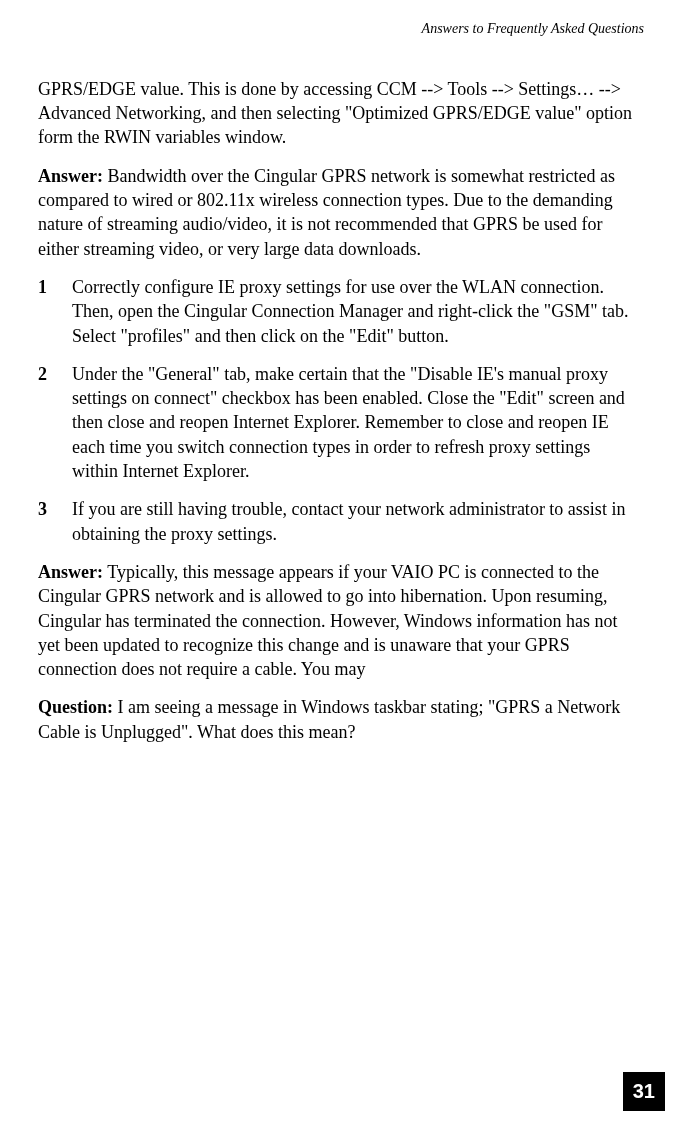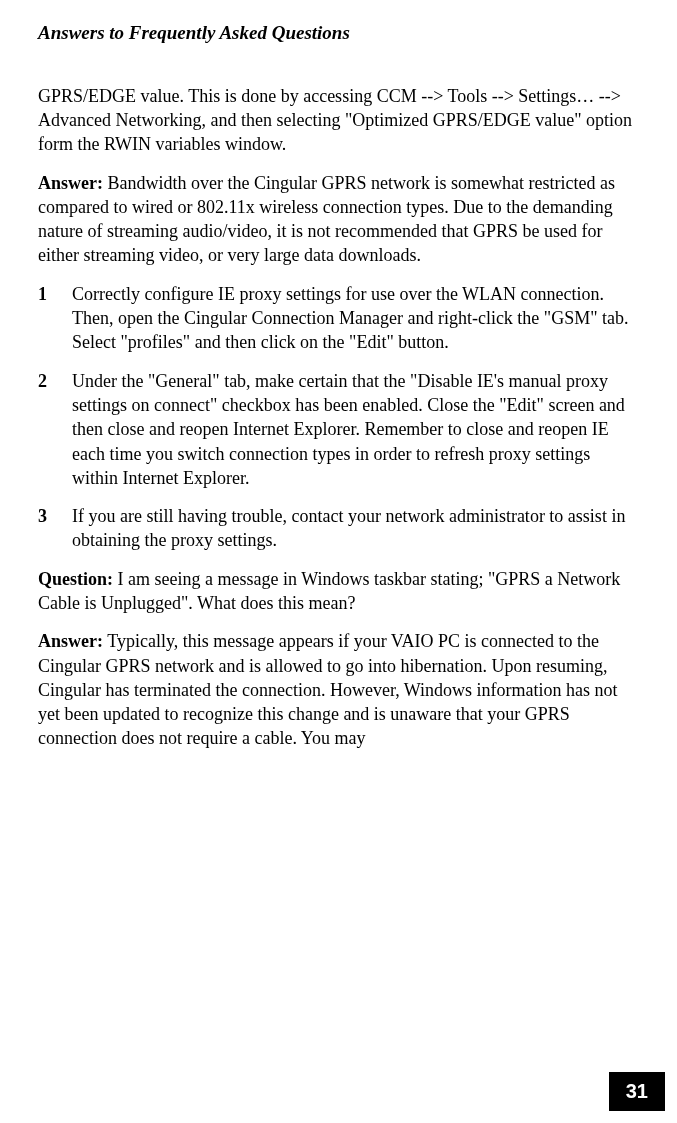--- a/index.html
+++ b/index.html
@@ -12,25 +12,25 @@
       height: 1123px;
       background: #fff;
       font-family: "Times New Roman", Times, serif;
       font-size: 18px;
       line-height: 1.35;
       color: #000;
       position: relative;
       padding: 20px 38px 0 38px;
     }
     .header {
+      text-align: right;
       font-style: italic;
-      font-size: 19px;
+      font-size: 14px;
       margin-bottom: 38px;
       margin-right: -5px;
-      font-weight: bold;
     }
     .content {
       padding: 0 0 0 0;
     }
     .para {
       margin-bottom: 14px;
     }
     .bold {
       font-weight: bold;
     }
@@ -53,21 +53,21 @@
     }
     .page-number {
       position: absolute;
       bottom: 12px;
       right: 12px;
       background: #000;
       color: #fff;
       font-family: Arial, Helvetica, sans-serif;
       font-weight: bold;
       font-size: 20px;
-      padding: 6px 17px;
+      padding: 6px 10px;
       min-width: 34px;
       text-align: center;
     }
   </style>
 </head>
 <body>
 
 <div class="header">Answers to Frequently Asked Questions</div>
 
 <div class="content">
@@ -91,22 +91,22 @@
       <span class="num">2</span>
       <span class="txt">Under the "General" tab, make certain that the "Disable IE's manual proxy settings on connect" checkbox has been enabled. Close the "Edit" screen and then close and reopen Internet Explorer. Remember to close and reopen IE each time you switch connection types in order to refresh proxy settings within Internet Explorer.</span>
     </li>
     <li>
       <span class="num">3</span>
       <span class="txt">If you are still having trouble, contact your network administrator to assist in obtaining the proxy settings.</span>
     </li>
   </ol>
 
   <p class="para">
-    <span class="bold">Question:</span><span> I am seeing a message in Windows taskbar stating; "GPRS a Network Cable is Unplugged". What does this mean?</span>
+    <span class="bold">Answer:</span><span> Typically, this message appears if your VAIO PC is connected to the Cingular GPRS network and is allowed to go into hibernation. Upon resuming, Cingular has terminated the connection. However, Windows information has not yet been updated to recognize this change and is unaware that your GPRS connection does not require a cable. You may</span>
   </p>
 
   <p class="para">
-    <span class="bold">Answer:</span><span> Typically, this message appears if your VAIO PC is connected to the Cingular GPRS network and is allowed to go into hibernation. Upon resuming, Cingular has terminated the connection. However, Windows information has not yet been updated to recognize this change and is unaware that your GPRS connection does not require a cable. You may</span>
+    <span class="bold">Question:</span><span> I am seeing a message in Windows taskbar stating; "GPRS a Network Cable is Unplugged". What does this mean?</span>
   </p>
 
 </div>
 
 <div class="page-number">31</div>
 
 </body></html>

